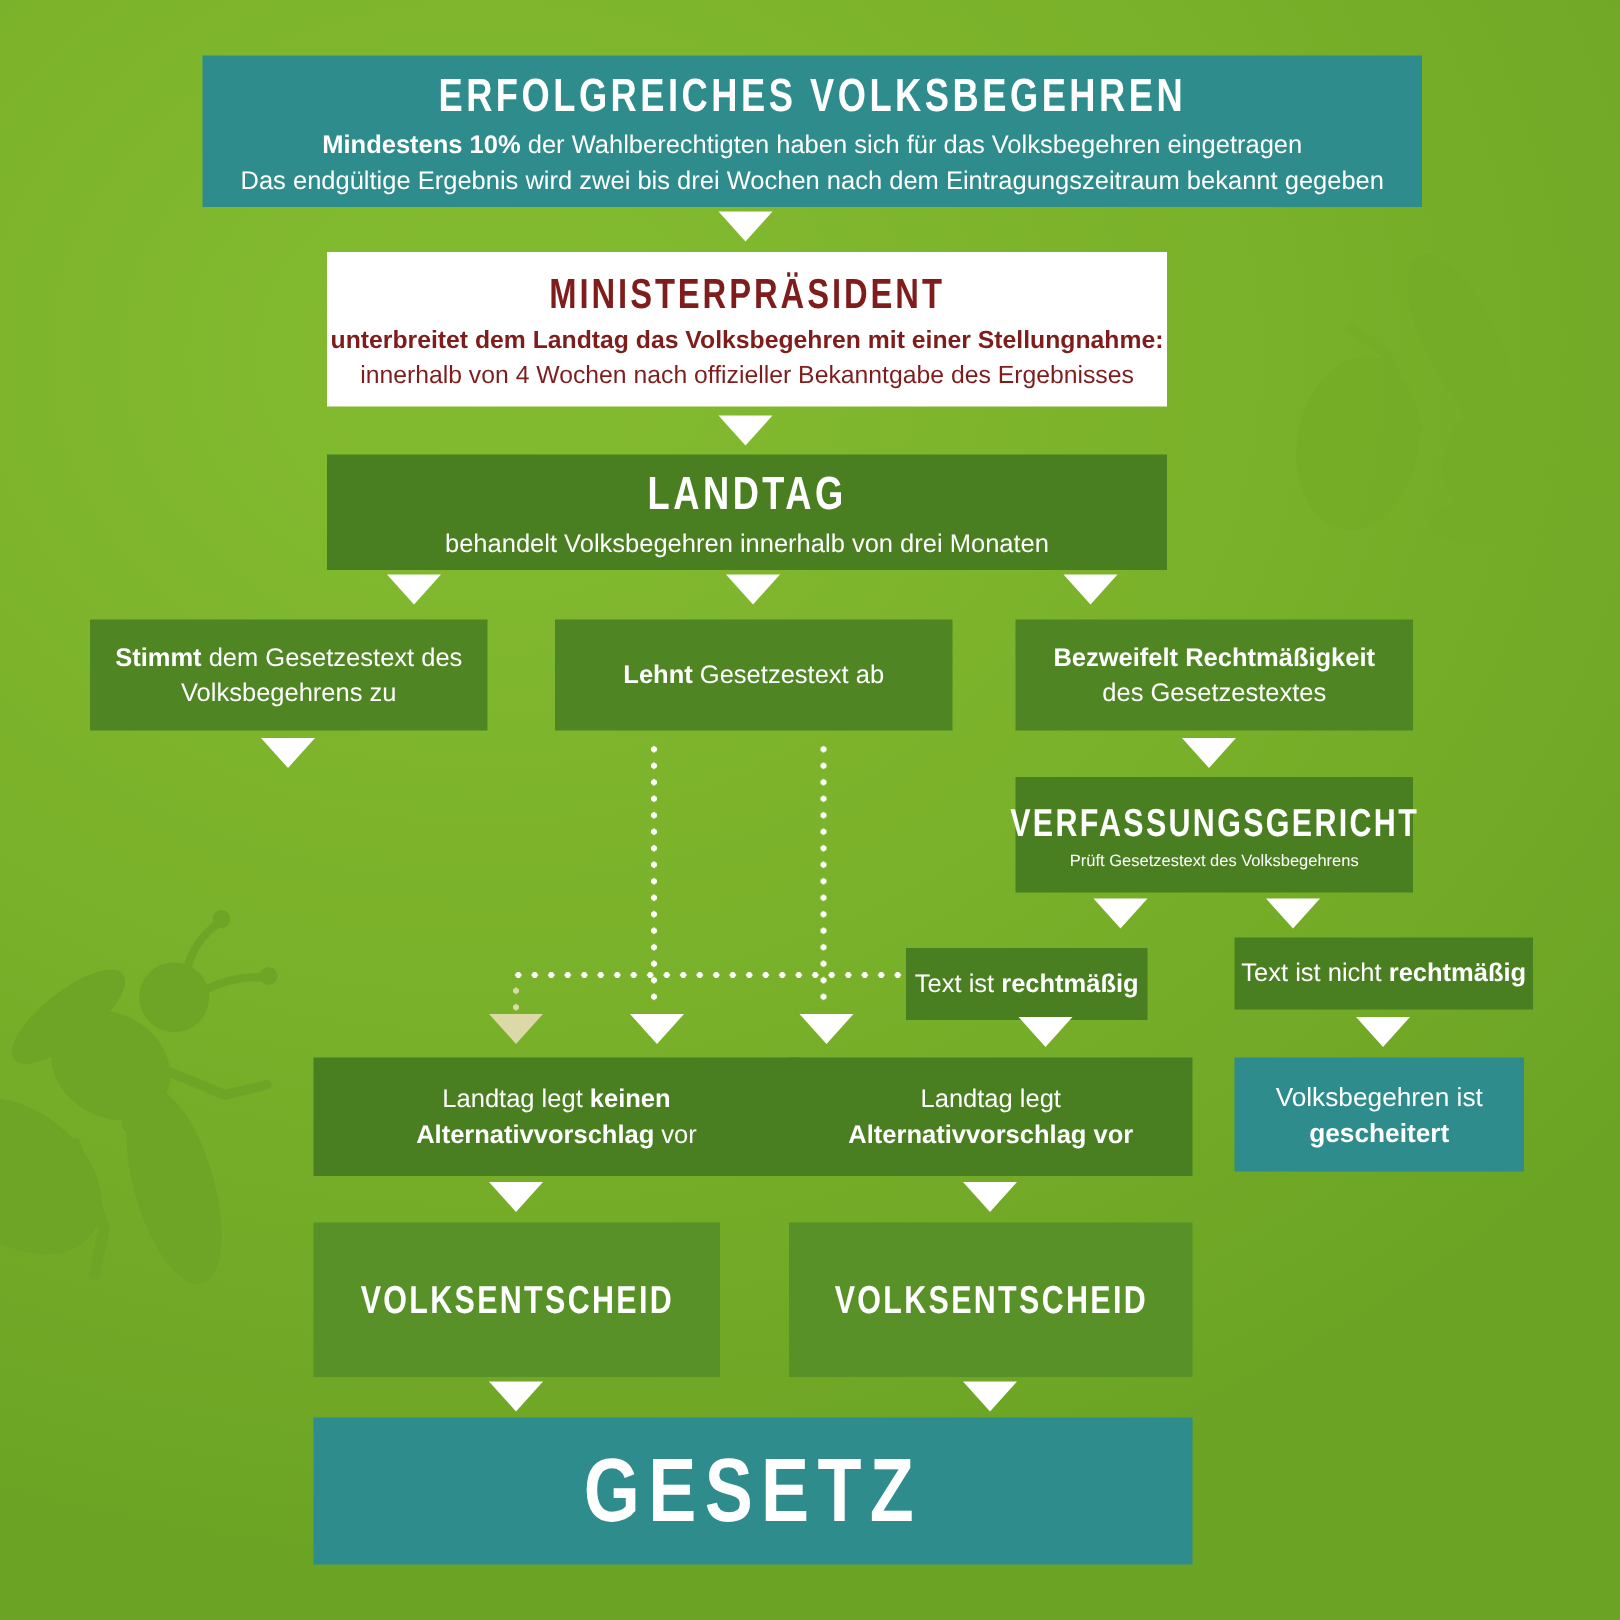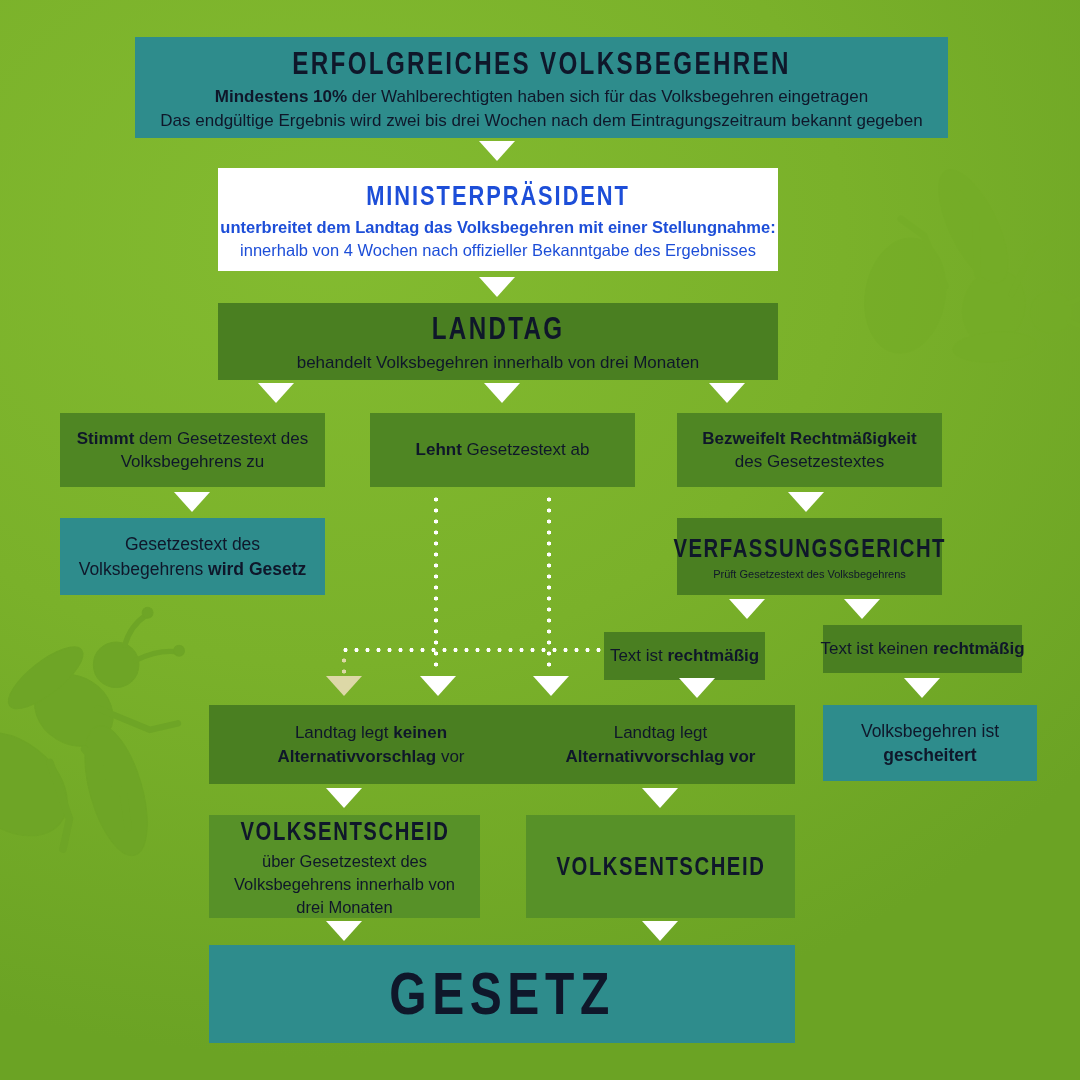--- a/index.html
+++ b/index.html
@@ -6,27 +6,27 @@
   #stage{
     position:relative;
     width:1080px;height:1080px;
     overflow:hidden;
     background:radial-gradient(1000px 820px at 30% 22%, #83BB30 0%, #7AB12A 52%, #6BA324 100%);
     font-family:"Liberation Sans", sans-serif;
   }
   .box{
     position:absolute;box-sizing:border-box;
     display:flex;flex-direction:column;justify-content:center;align-items:center;
-    text-align:center;color:#0f172a;line-height:1.38;
+    text-align:center;color:#ffffff;line-height:1.38;
   }
   .teal{background:#2E8C8C;}
   .green1{background:#4A7F21;}
   .green2{background:#4F8623;}
   .green3{background:#579128;}
-  .whitebox{background:#FFFFFF;color:#1d4ed8;}
+  .whitebox{background:#FFFFFF;color:#7f1d1d;}
   .cond{display:inline-block;transform:scaleX(.78);white-space:nowrap;font-weight:bold;}
   .title-lg{font-size:31px;letter-spacing:3px;}
   .title-md{font-size:28px;letter-spacing:2.5px;}
   .title-sm{font-size:26px;letter-spacing:2px;}
   .title-xl{font-size:60px;letter-spacing:7px;text-align:center;}
   .body-txt{font-size:17px;}
   .nowrap{white-space:nowrap;}
   .b{font-weight:bold;}
   .pad{padding:6px 14px;}
   .arrow{
@@ -102,65 +102,61 @@
   <div class="box green2 pad body-txt" style="left:370px;top:413px;width:265px;height:74px">
     <div><span class="b">Lehnt</span><span> Gesetzestext ab</span></div>
   </div>
   <div class="box green2 pad body-txt" style="left:677px;top:413px;width:265px;height:74px">
     <div><span class="b">Bezweifelt Rechtmäßigkeit</span><span> des Gesetzestextes</span></div>
   </div>
 
   <div class="arrow" style="left:174px;top:492px"></div>
   <div class="arrow" style="left:788px;top:492px"></div>
 
-  <div class="box teal pad" style="left:60px;top:518px;width:265px;height:77px;font-size:17.5px">
-    <div><span>Gesetzestext des Volksbegehrens </span><span class="b">wird Gesetz</span></div>
-  </div>
 
   <div class="box green1 pad" style="left:677px;top:518px;width:265px;height:77px">
     <div class="title-sm"><span class="cond">VERFASSUNGSGERICHT</span></div>
     <div class="body-txt nowrap" style="font-size:11px">Prüft Gesetzestext des Volksbegehrens</div>
   </div>
   <div class="arrow" style="left:729px;top:599px"></div>
   <div class="arrow" style="left:844px;top:599px"></div>
 
   <div class="box green1 pad body-txt" style="left:604px;top:632px;width:161px;height:48px">
     <div class="nowrap"><span>Text ist </span><span class="b">rechtmäßig</span></div>
   </div>
   <div class="box green1 pad body-txt" style="left:823px;top:625px;width:199px;height:48px">
-    <div class="nowrap"><span>Text ist keinen </span><span class="b">rechtmäßig</span></div>
+    <div class="nowrap"><span>Text ist nicht </span><span class="b">rechtmäßig</span></div>
   </div>
 
   <div class="dots-v" style="left:434px;top:494px;height:176px"></div>
   <div class="dots-v" style="left:547px;top:494px;height:176px"></div>
   <div class="dots-h" style="left:340px;top:648px;width:264px"></div>
   <div class="dots-v beige" style="left:342px;top:655px;height:19px"></div>
 
   <div class="arrow beige" style="left:326px;top:676px"></div>
   <div class="arrow" style="left:420px;top:676px"></div>
   <div class="arrow" style="left:533px;top:676px"></div>
   <div class="arrow" style="left:679px;top:678px"></div>
   <div class="arrow" style="left:904px;top:678px"></div>
 
   <div class="box green1 pad body-txt" style="left:209px;top:705px;width:324px;height:79px">
     <div><span>Landtag legt </span><span class="b">keinen Alternativvorschlag</span><span> vor</span></div>
   </div>
   <div class="box green1 pad body-txt" style="left:526px;top:705px;width:269px;height:79px">
     <div><span>Landtag legt </span><span class="b">Alternativvorschlag vor</span><span></span></div>
   </div>
-  <div class="box teal pad" style="left:823px;top:705px;width:214px;height:76px;font-size:17.5px">
+  <div class="box teal pad" style="left:823px;top:705px;width:193px;height:76px;font-size:17.5px">
     <div><span>Volksbegehren ist </span><span class="b">gescheitert</span></div>
   </div>
 
   <div class="arrow" style="left:326px;top:788px"></div>
   <div class="arrow" style="left:642px;top:788px"></div>
 
   <div class="box green3 pad" style="left:209px;top:815px;width:271px;height:103px">
     <div class="title-sm"><span class="cond">VOLKSENTSCHEID</span></div>
-    <div class="body-txt" style="font-size:16.5px">über Gesetzestext des Volksbegehrens innerhalb von drei Monaten</div>
   </div>
   <div class="box green3 pad" style="left:526px;top:815px;width:269px;height:103px">
     <div class="title-sm"><span class="cond">VOLKSENTSCHEID</span></div>
   </div>
 
   <div class="arrow" style="left:326px;top:921px"></div>
   <div class="arrow" style="left:642px;top:921px"></div>
 
   <div class="box teal pad" style="left:209px;top:945px;width:586px;height:98px">
     <div class="title-xl"><span class="cond" style="transform:scaleX(.8)">GESETZ</span></div>

